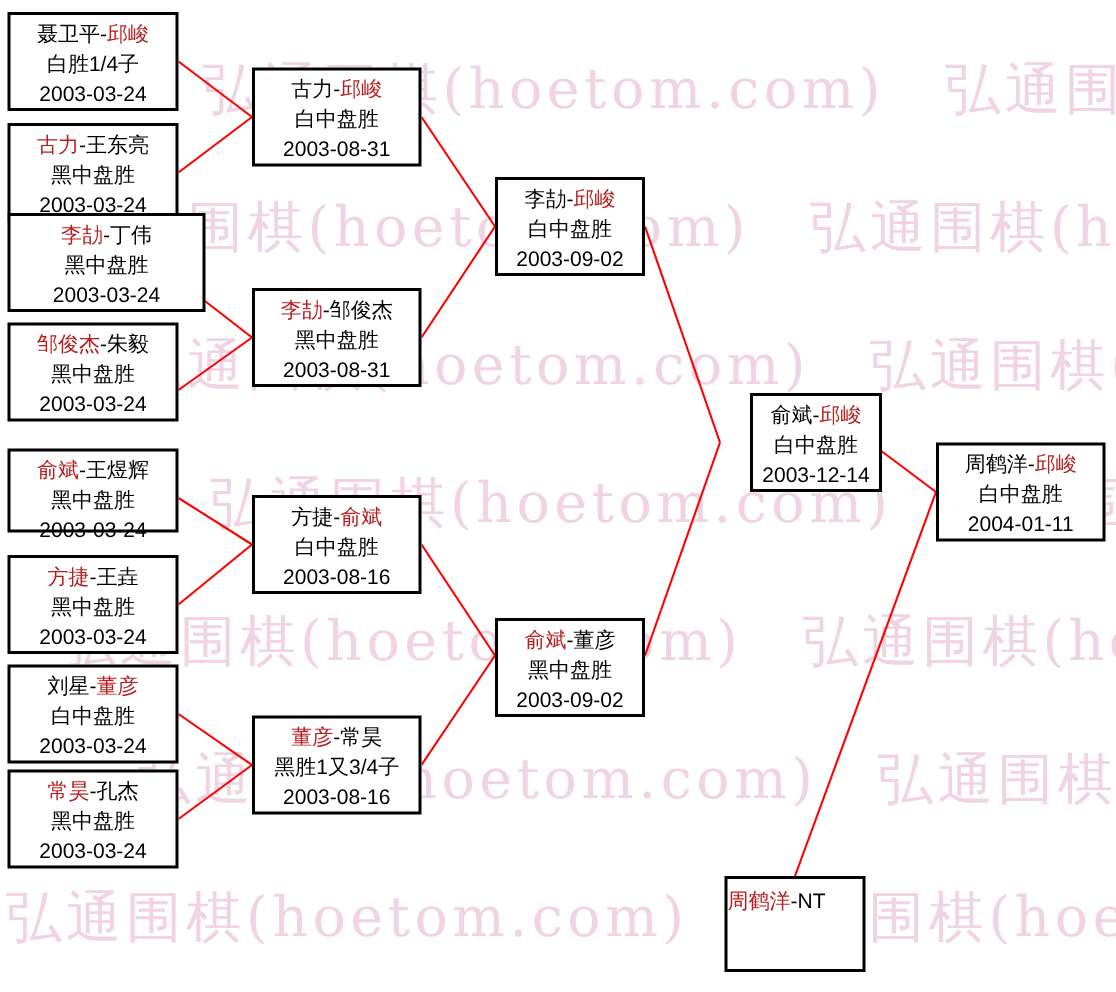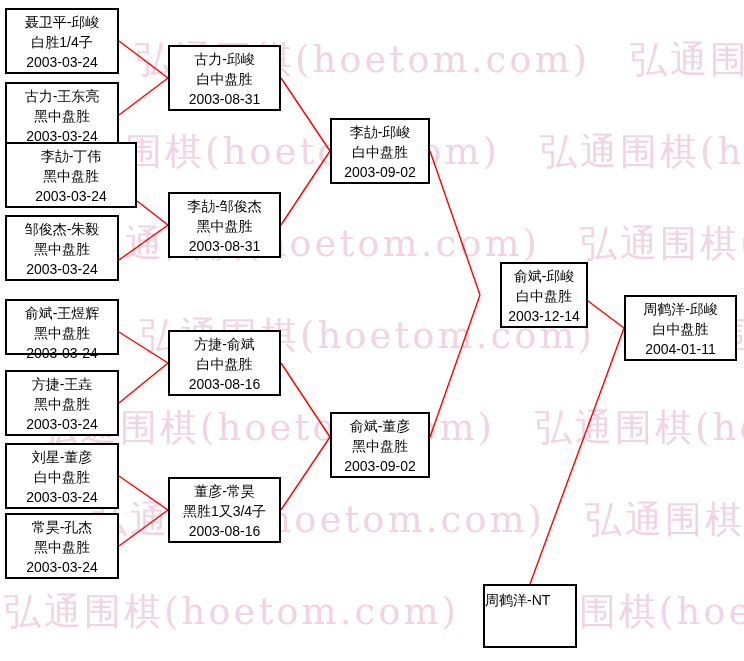--- a/index.html
+++ b/index.html
@@ -35,21 +35,21 @@
     position: absolute;
     z-index: 3;
     background: #ffffff;
     border: 2px solid #000000;
     text-align: center;
     font-size: 14px;
     line-height: 20px;
     padding-top: 2px;
     color: #000000;
   }
-  .box .win { color: #000000; }
+  .box .win { color: #b91c1c; }
   .box.nt { text-align: left; padding-top: 4px; }
 </style>
 </head>
 <body>
 
 <div class="stage">
 
   <div class="wm-row" style="left:135px; top:35px">弘通围棋(hoetom.com)　弘通围棋(hoetom.com)</div>
   <div class="wm-row" style="left:45px;  top:127px">弘通围棋(hoetom.com)　弘通围棋(hoetom.com)</div>
   <div class="wm-row" style="left:85px;  top:219px">弘通围棋(hoetom.com)　弘通围棋(hoetom.com)</div>

